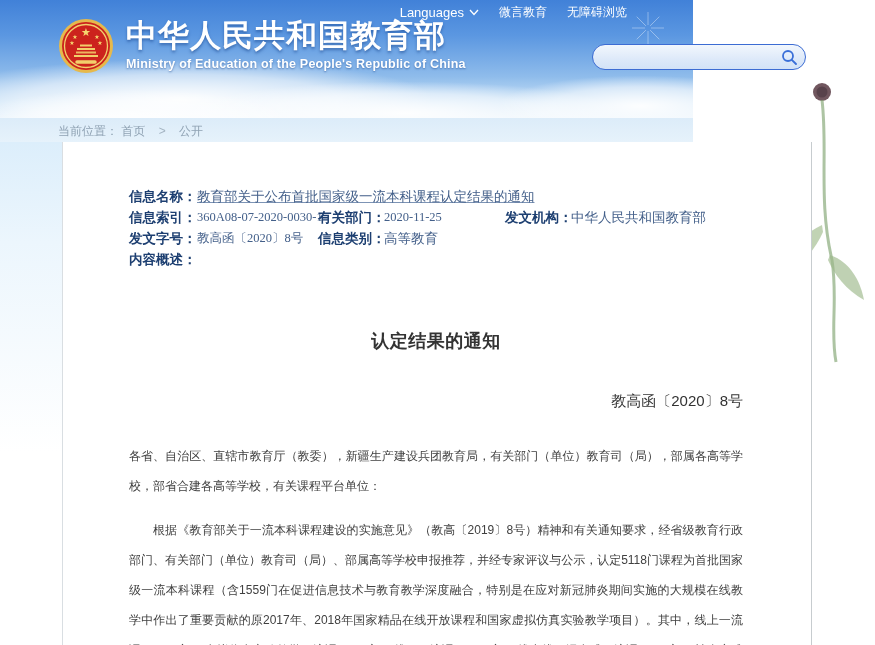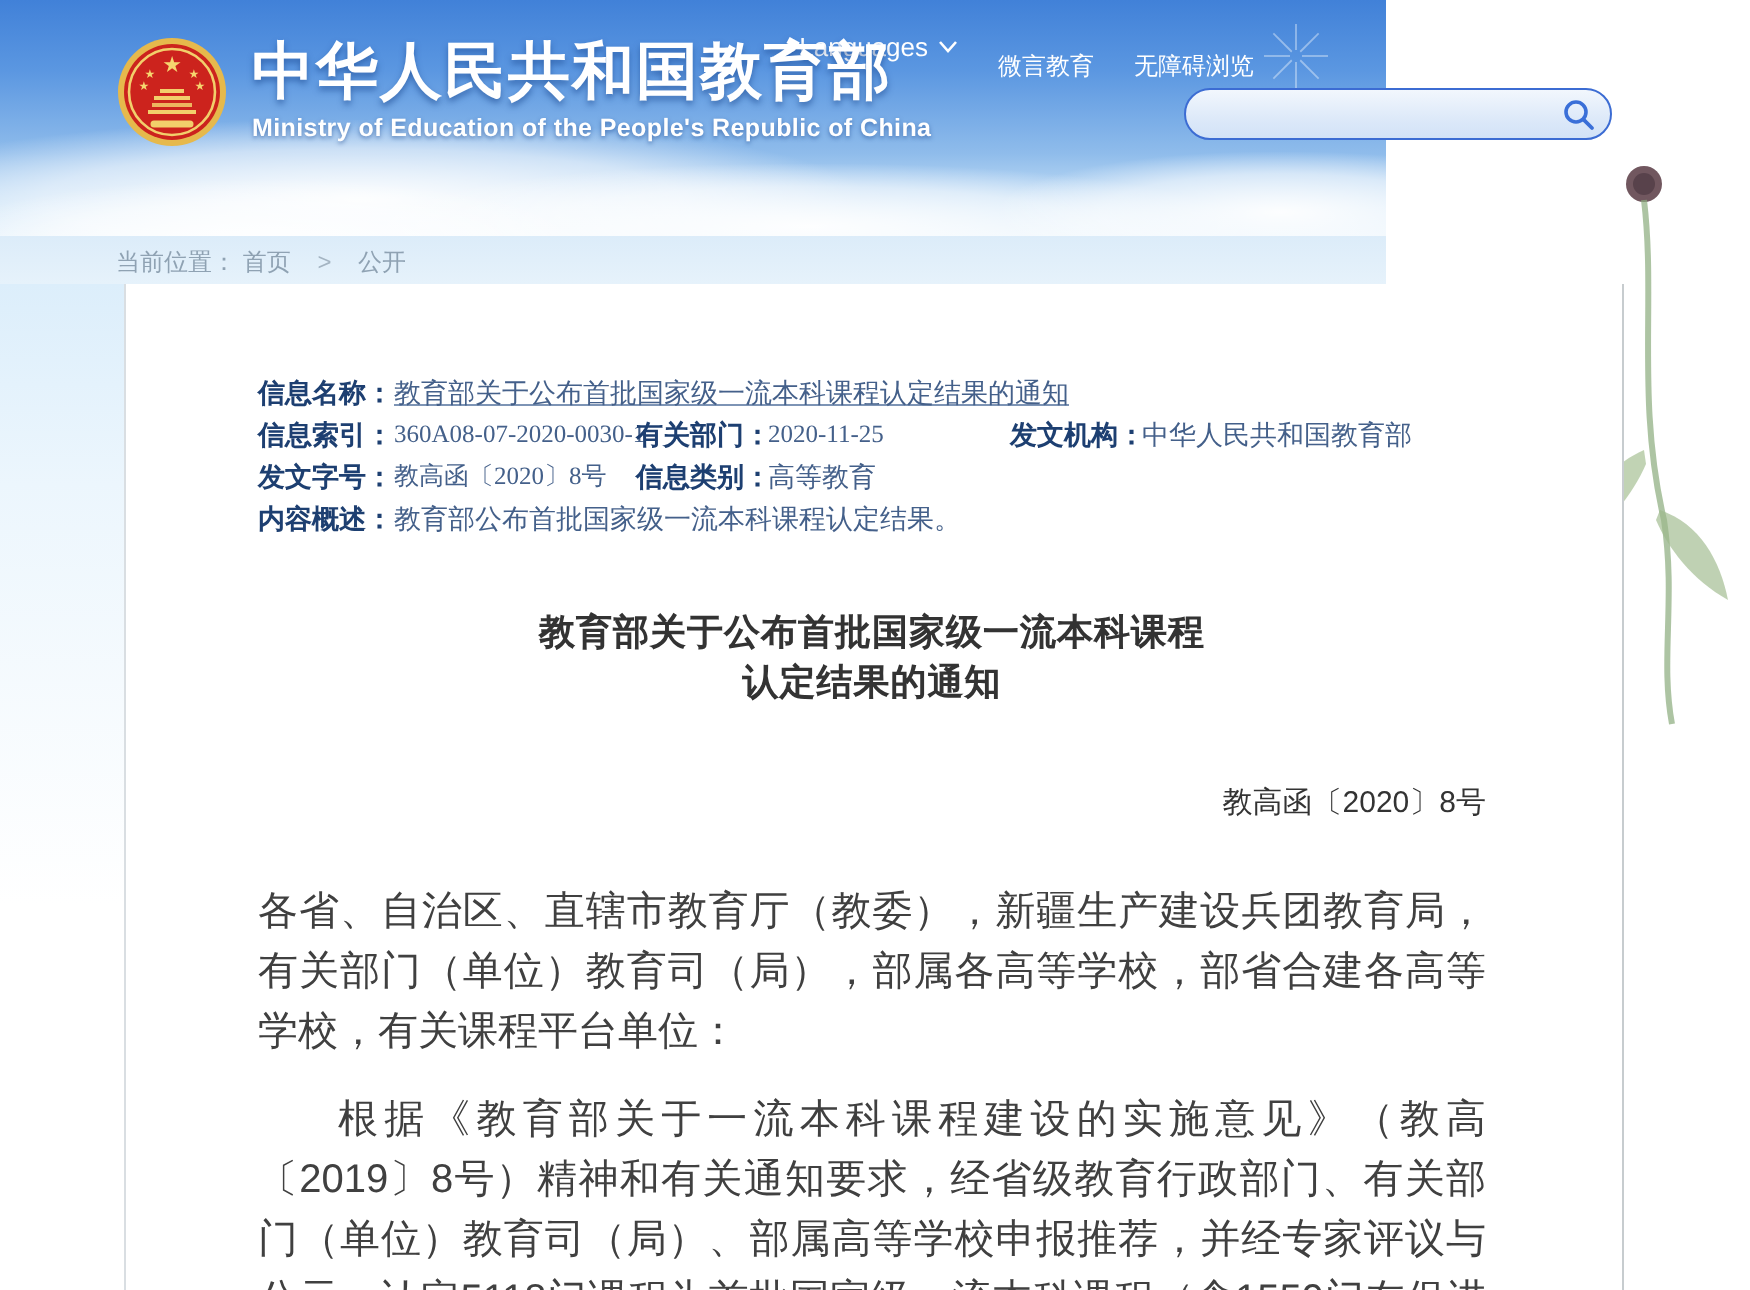--- a/index.html
+++ b/index.html
@@ -13,21 +13,21 @@
   .cloud { position:absolute; pointer-events:none;
     background:radial-gradient(ellipse at 50% 60%, rgba(255,255,255,.95) 0%, rgba(255,255,255,.55) 45%, rgba(255,255,255,0) 72%); }
   .c1 { left:-70px; top:60px; width:500px; height:66px; }
   .c2 { left:190px; top:82px; width:430px; height:52px; }
   .c3 { left:500px; top:76px; width:280px; height:50px; }
   .c4 { left:-30px; top:90px; width:320px; height:52px; }
 
   .toplinks { position:absolute; top:4px; right:66px; display:flex; align-items:center;
     gap:20px; color:#fff; font-size:12px; z-index:3; }
   .toplinks .lang { font-size:13px; display:inline-flex; align-items:center; gap:5px; cursor:pointer; }
-  .toplinks a { color:#fff; text-decoration:none; cursor:pointer;margin-top:21px; }
+  .toplinks a { color:#fff; text-decoration:none; cursor:pointer; }
   .chev { display:inline-block; }
 
   .logo-area { position:absolute; left:58px; top:18px; display:flex; align-items:flex-start; z-index:3; }
   .names { margin-left:12px; color:#fff; }
   .cn-title { font-size:31px; font-weight:bold; letter-spacing:1px; line-height:36px;
     text-shadow:0 2px 3px rgba(22,66,136,.55); }
   .en-title { font-size:12.5px; font-weight:bold; margin-top:3px; letter-spacing:.2px;
     text-shadow:0 1px 2px rgba(22,66,136,.55); }
 
   .search { position:absolute; left:592px; top:44px; width:214px; height:26px; z-index:2;
@@ -56,21 +56,21 @@
   .ilabel { color:#1d3f71; font-weight:bold; width:68px; flex:none; }
   .ilabel.mid { width:66px; }
   .ival { color:#44608a; }
   .vcol { width:121px; flex:none; font-size:12.5px; }
   .name-link { text-decoration:underline; text-decoration-color:#7d94b5; cursor:pointer; }
 
   
   .doc-title { margin-top:34px; text-align:center; font-size:18px; font-weight:bold;
     color:#333; line-height:25px; letter-spacing:.5px; }
   .doc-number { margin-top:38px; text-align:right; font-size:15px; color:#333; }
-  .body-text p { margin-top:14px; font-size:20px; line-height:30px; color:#404040;
+  .body-text p { margin-top:14px; font-size:12px; line-height:30px; color:#404040;
     text-align:justify; }
   .body-text p.salutation { margin-top:30px; }
   .body-text p.indent { text-indent:2em; }
 
   
   .decor { position:absolute; left:560px; top:0; width:315px; height:400px; z-index:1;
     pointer-events:none; overflow:visible; }
   .seed-line { stroke:rgba(255,255,255,.88); stroke-width:.9; }
 </style>
 </head>
@@ -154,26 +154,25 @@
           <span class="ival">中华人民共和国教育部</span>
         </div>
         <div class="irow">
           <span class="ilabel">发文字号：</span>
           <span class="ival vcol">教高函〔2020〕8号</span>
           <span class="ilabel mid">信息类别：</span>
           <span class="ival">高等教育</span>
         </div>
         <div class="irow">
           <span class="ilabel">内容概述：</span>
-          <span class="ival">教育部公布首批国家级一流本科课程认定结果。</span>
         </div>
       </div>
 
       <h1 class="doc-title">
-        <span>教育部关于公布首批国家级一流本科课程</span><br>
+        <br>
         <span>认定结果的通知</span>
       </h1>
 
       <div class="doc-number">教高函〔2020〕8号</div>
 
       <div class="body-text">
         <p class="salutation">各省、自治区、直辖市教育厅（教委），新疆生产建设兵团教育局，有关部门（单位）教育司（局），部属各高等学校，部省合建各高等学校，有关课程平台单位：</p>
         <p class="indent">根据《教育部关于一流本科课程建设的实施意见》（教高〔2019〕8号）精神和有关通知要求，经省级教育行政部门、有关部门（单位）教育司（局）、部属高等学校申报推荐，并经专家评议与公示，认定5118门课程为首批国家级一流本科课程（含1559门在促进信息技术与教育教学深度融合，特别是在应对新冠肺炎期间实施的大规模在线教学中作出了重要贡献的原2017年、2018年国家精品在线开放课程和国家虚拟仿真实验教学项目）。其中，线上一流课程1875门，虚拟仿真实验教学一流课程728门，线下一流课程1463门，线上线下混合式一流课程868门，社会实践一流课程184门。现予以公布。</p>
       </div>
 

